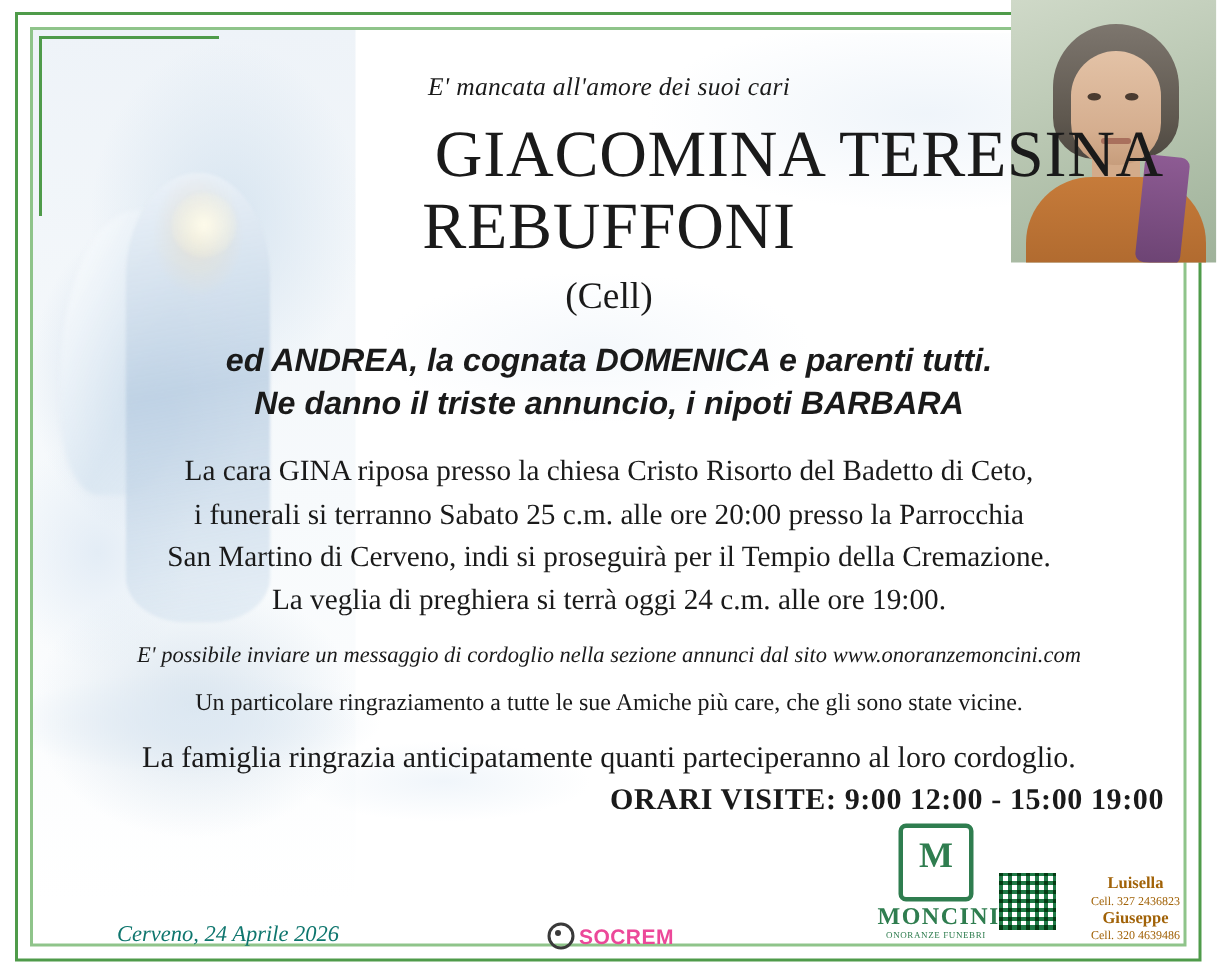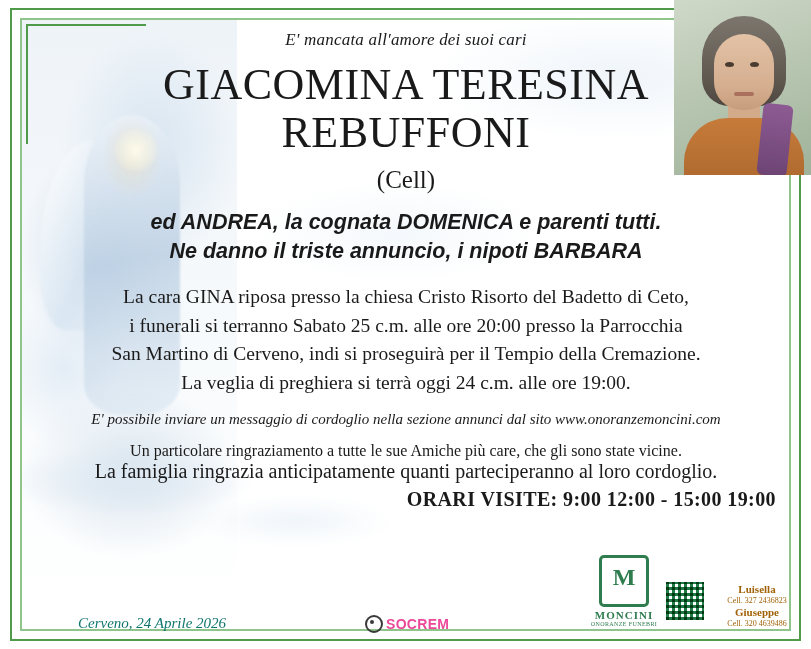--- a/index.html
+++ b/index.html
@@ -171,28 +171,30 @@
   .content {
     position: absolute;
     left: 36px; top: 30px;
     width: 740px;
     text-align: center;
     color: #1a1a1a;
   }
   .line-pre {
     font-style: italic;
     font-size: 17px;
+    margin-top: 18px;
     letter-spacing: 0.2px;
   }
   .name {
     font-size: 44px;
     letter-spacing: 0.5px;
     line-height: 1.12;
     margin-top: 10px;
     white-space: nowrap;
+    text-align: right;
   }
   .name-2 {
     font-size: 44px;
     letter-spacing: 0.5px;
     line-height: 1.1;
   }
   .nickname-row {
     margin-top: 8px;
     font-size: 25px;
     display: flex;
@@ -216,20 +218,21 @@
   .site-line {
     margin-top: 13px;
     font-style: italic;
     font-size: 15px;
   }
   .thanks-line {
     margin-top: 14px;
     font-size: 16px;
   }
   .family-line {
+    margin-top: 16px;
     font-size: 20px;
   }
   .visits {
     margin-top: 5px;
     font-size: 20px;
     font-weight: bold;
     letter-spacing: 0.4px;
     text-align: right;
   }
 
@@ -288,21 +291,21 @@
     position: absolute;
     left: 0; right: 0; top: 6px;
     font-family: "Liberation Serif", serif;
     font-size: 24px;
     color: #2f7d4f;
     font-weight: bold;
   }
   .moncini .brand {
     margin-top: 2px;
     font-family: "Liberation Serif", serif;
-    font-size: 11px;
+    font-size: 16px;
     font-weight: bold;
     color: #2f7d4f;
     letter-spacing: 1px;
   }
   .moncini .sub {
     font-size: 6px;
     color: #2f7d4f;
     letter-spacing: 0.4px;
   }
 

